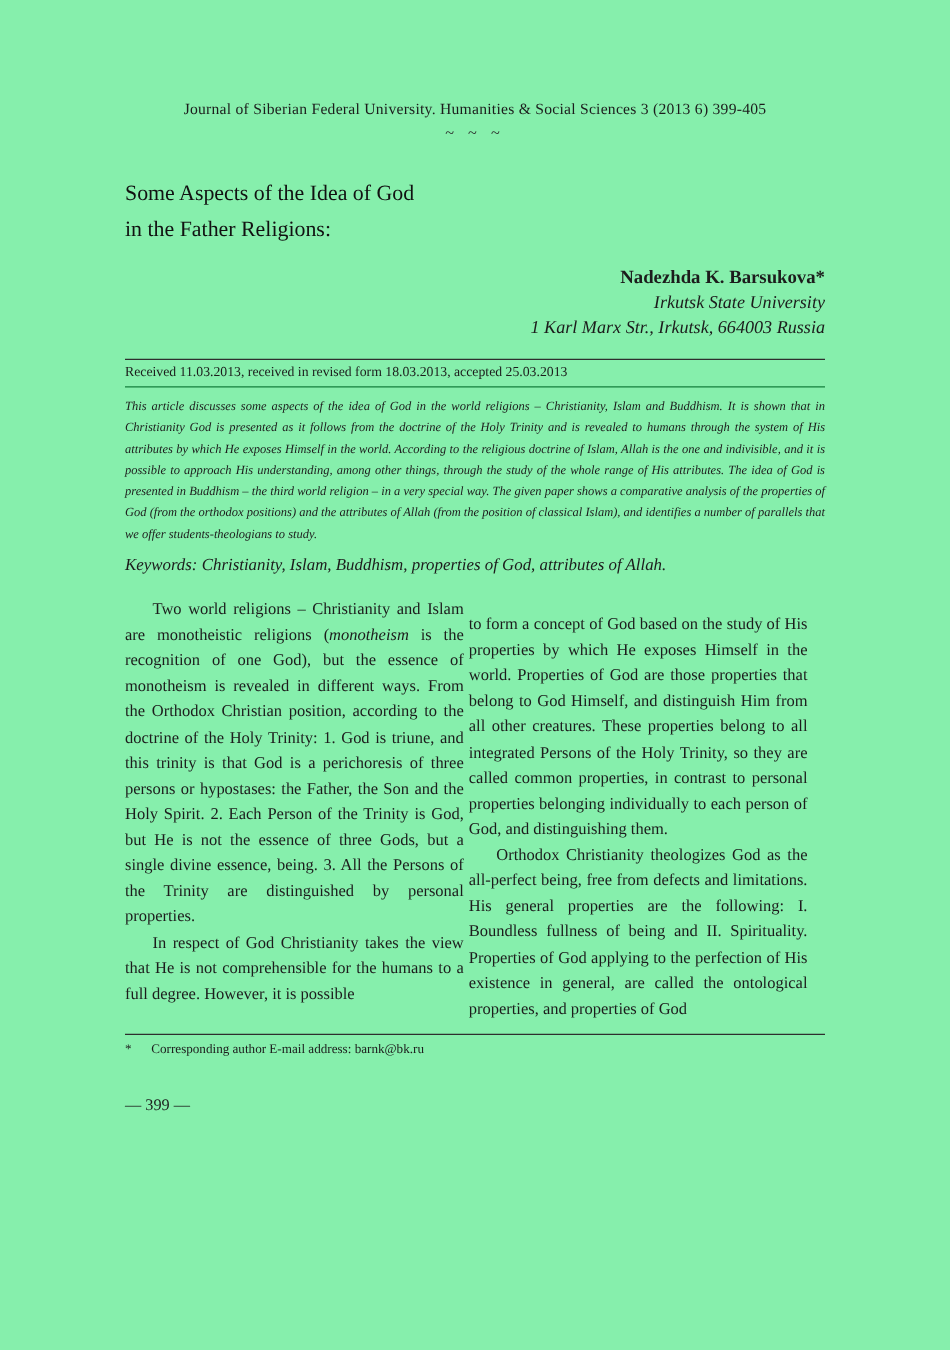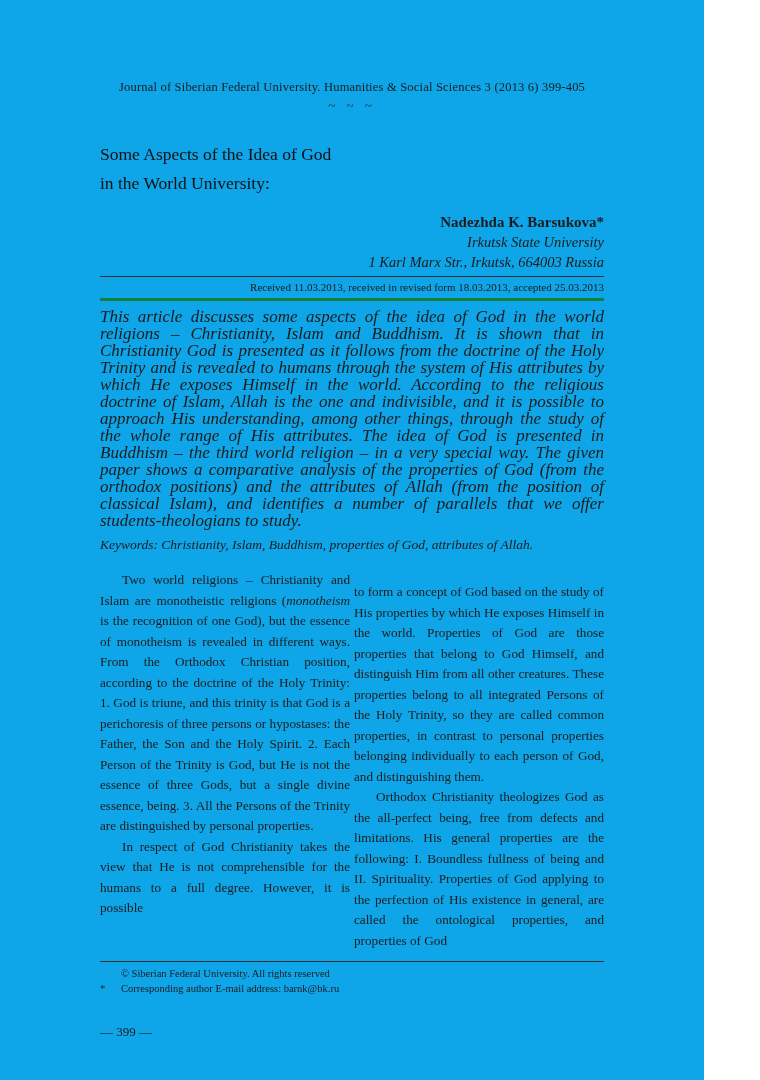--- a/index.html
+++ b/index.html
@@ -1,38 +1,38 @@
 <!DOCTYPE html>
 <html><head>
 <meta charset="utf-8">
 <style>
   html, body { margin: 0; padding: 0; background: #ffffff; }
   .page {
-    width: 704px; height: 1080px; background: #0ea5e9; position: relative;
+    width: 760px; height: 1080px; background: #86efac; position: relative;
     font-family: "Liberation Serif", serif; color: #1c1c1c; overflow: hidden;
   }
   .inner { padding: 80px 100px 0 100px; }
 
   .journal-head { text-align: center; font-size: 12.5px; letter-spacing: 0.2px; }
   .tildes { text-align: center; font-size: 13px; margin-top: 3px; letter-spacing: 4px; color: #2a2a2a; }
 
   .udk { margin-top: 38px; font-size: 13px; }
 
   .title { margin-top: 26px; font-size: 17.5px; font-weight: normal; line-height: 29px; color: #111; }
 
   .author { margin-top: 14px; text-align: right; line-height: 20px; }
   .author .name { font-weight: bold; font-size: 15px; }
   .author .affil, .author .addr { font-style: italic; font-size: 14.5px; }
 
   .dates {
-    margin-top: 4px; border-top: 1px solid #2e2e2e; border-bottom: 3px solid #15803d;
-    padding: 4px 0 5px; text-align: right; font-size: 11px;
+    margin-top: 15px; border-top: 1px solid #2e2e2e; border-bottom: 1px solid #15803d;
+    padding: 4px 0 5px; text-align: left; font-size: 11px;
   }
 
-  .abstract { margin-top: 7px; font-style: italic; font-size: 17px; line-height: 17px; text-align: justify; }
+  .abstract { margin-top: 7px; font-style: italic; font-size: 10px; line-height: 17px; text-align: justify; }
   .keywords { margin-top: 7px; font-style: italic; font-size: 13.5px; line-height: 17px; }
 
   .columns { margin-top: 17px; display: flex; gap: 4px; }
   .col { width: 271px; font-size: 13.2px; line-height: 20.5px; text-align: justify; }
   .col p { margin: 0; text-indent: 22px; }
   .col p.cont { text-indent: 0; margin-top: 12px; }
   .italic-term { font-style: italic; }
 
   .footnotes {
     margin-top: 10px; border-top: 1px solid #2e2e2e; padding-top: 5px;
@@ -49,21 +49,21 @@
 
 <div class="page">
   <div class="inner">
 
     <div class="journal-head">Journal of Siberian Federal University. Humanities &amp; Social Sciences 3 (2013 6) 399-405</div>
     <div class="tildes">~ ~ ~</div>
 
 
     <div class="title">
       <div>Some Aspects of the Idea of God</div>
-      <div>in the World University:</div>
+      <div>in the Father Religions:</div>
     </div>
 
     <div class="author">
       <div class="name">Nadezhda K. Barsukova*</div>
       <div class="affil">Irkutsk State University</div>
       <div class="addr">1 Karl Marx Str., Irkutsk, 664003 Russia</div>
     </div>
 
     <div class="dates">Received 11.03.2013, received in revised form 18.03.2013, accepted 25.03.2013</div>
 
@@ -77,24 +77,20 @@
         <p>In respect of God Christianity takes the view that He is not comprehensible for the humans to a full degree. However, it is possible</p>
       </div>
       <div class="col">
         <p class="cont">to form a concept of God based on the study of His properties by which He exposes Himself in the world. Properties of God are those properties that belong to God Himself, and distinguish Him from all other creatures. These properties belong to all integrated Persons of the Holy Trinity, so they are called common properties, in contrast to personal properties belonging individually to each person of God, and distinguishing them.</p>
         <p>Orthodox Christianity theologizes God as the all-perfect being, free from defects and limitations. His general properties are the following: I. Boundless fullness of being and II. Spirituality. Properties of God applying to the perfection of His existence in general, are called the ontological properties, and properties of God</p>
       </div>
     </div>
 
     <div class="footnotes">
       <div class="fn-line">
-        <span class="fn-marker"></span>
-        <span class="fn-text">© Siberian Federal University. All rights reserved</span>
-      </div>
-      <div class="fn-line">
         <span class="fn-marker">*</span>
         <span class="fn-text">Corresponding author E-mail address: barnk@bk.ru</span>
       </div>
     </div>
 
     <div class="pageno">— 399 —</div>
 
   </div>
 </div>
 

